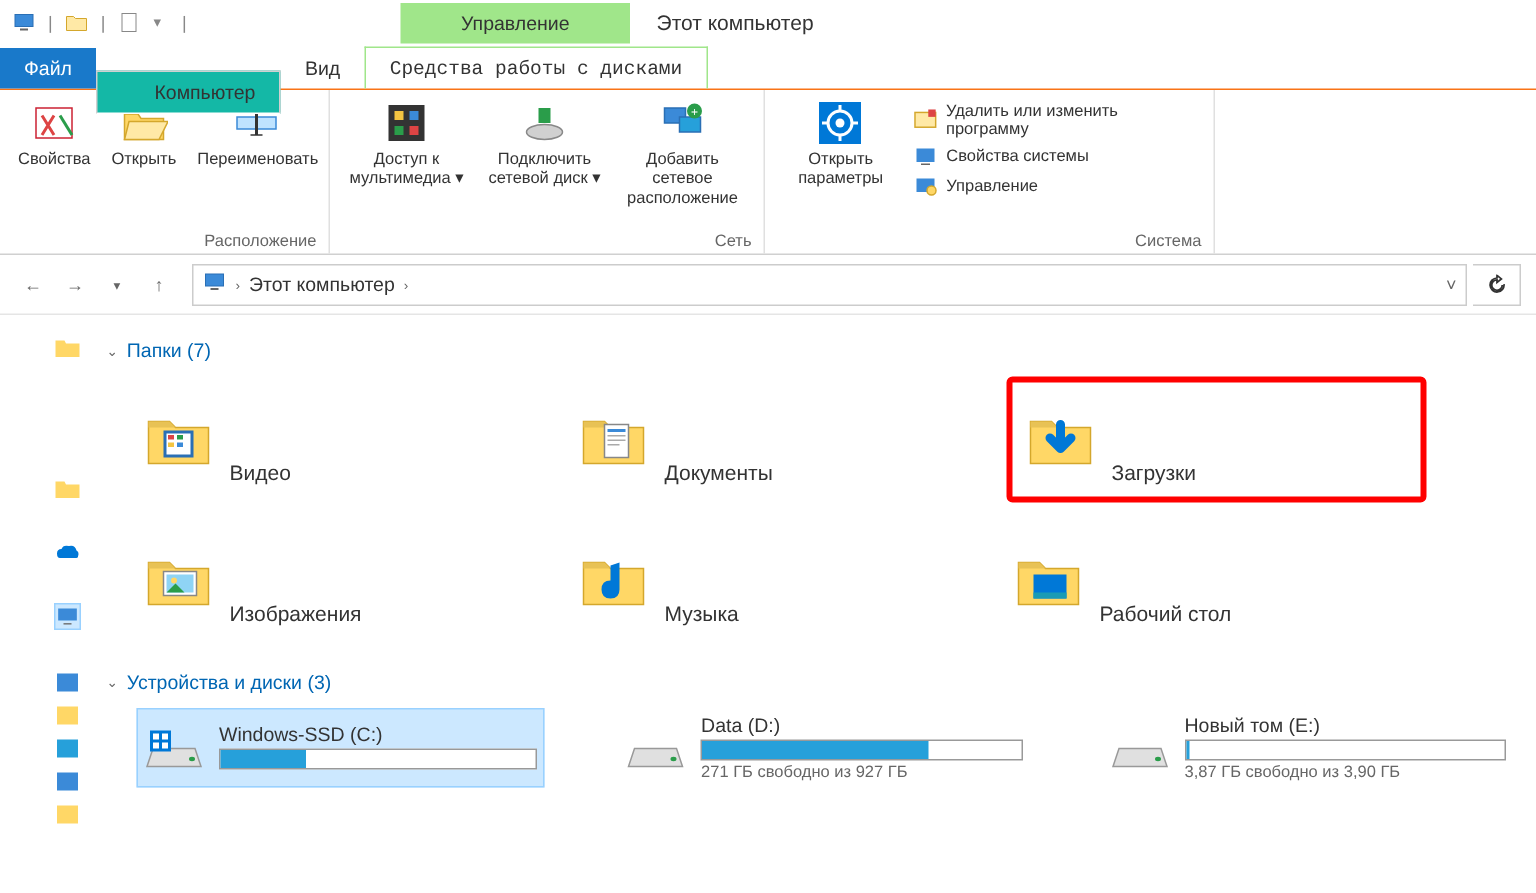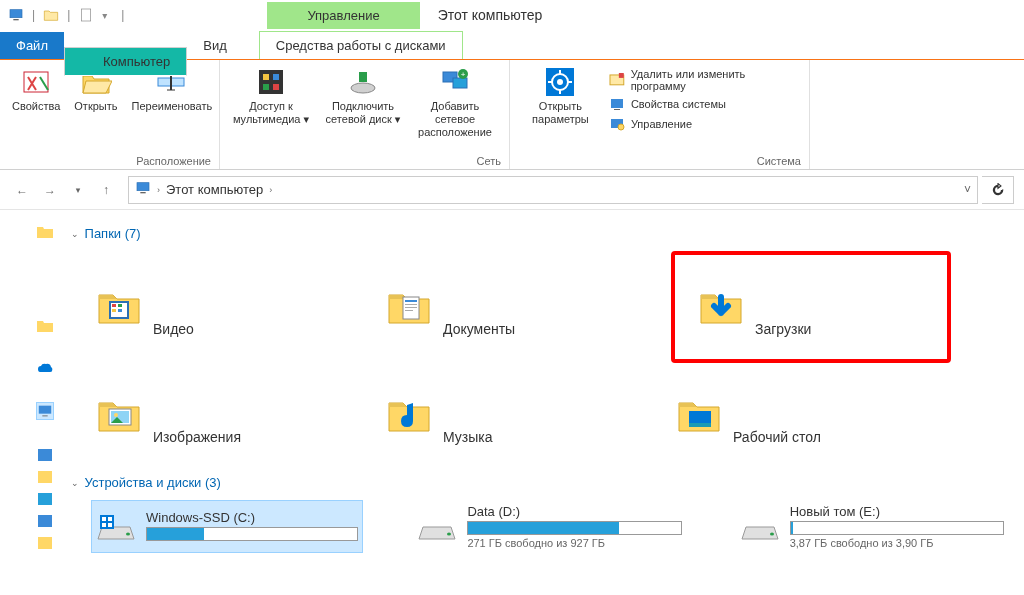--- a/index.html
+++ b/index.html
@@ -47,21 +47,21 @@
 .rail-item { position: absolute; left: 36px; width: 18px; height: 18px; }
 .content { flex: 1; padding: 10px 16px; overflow: auto; }
 
 .section-hdr { display: flex; align-items: center; gap: 6px; color: #0066b3; font-size: 13px; padding: 6px 0; cursor: pointer; }
 .section-hdr .chev { font-size: 9px; color: #666; }
 
 .folder-grid { display: flex; flex-wrap: wrap; gap: 18px 10px; padding: 4px 0 20px 20px; }
 .folder-item { width: 280px; display: flex; align-items: center; gap: 10px; cursor: pointer; padding: 4px; }
 .folder-item .big-folder { width: 48px; height: 48px; position: relative; }
 .folder-item .label { font-size: 14px; margin-top: 44px; }
-.folder-item.highlighted { border: 4px solid #ff0000; border-radius: 4px; padding: 22px; }
+.folder-item.highlighted { border: 4px solid #ff0000; border-radius: 4px; padding: 8px; }
 
 .drives { padding: 4px 0 20px 20px; display: flex; gap: 50px; }
 .drive-item { width: 280px; display: flex; align-items: center; gap: 10px; cursor: pointer; padding: 4px; }
 .drive-item.sel { background: #cce8ff; border: 1px solid #99d1ff; }
 .drive-icon { width: 40px; height: 40px; display: flex; align-items: center; justify-content: center; }
 .drive-info { flex: 1; }
 .drive-name { font-size: 13px; margin-bottom: 2px; }
 .drive-bar { height: 14px; border: 1px solid #999; background: #fff; margin-bottom: 2px; position: relative; }
 .drive-fill { height: 100%; background: #26a0da; }
 .drive-text { font-size: 11px; color: #666; }
@@ -98,21 +98,21 @@
     <span style="color:#888;margin-left:6px;">|</span>
   </div>
   <div class="manage-tab">Управление</div>
   <div class="title-text">Этот компьютер</div>
 </div>
 
 <div class="menu-tabs">
   <div class="menu-tab blue">Файл</div>
   <div class="menu-tab active">Компьютер</div>
   <div class="menu-tab">Вид</div>
-  <div class="menu-tab green" style="margin-left:16px;">Средства работы с дисками</div>
+  <div class="menu-tab green" style="margin-left:0;font-family:Liberation Mono, monospace;">Средства работы с дисками</div>
 </div>
 
 <div class="ribbon">
   <div class="ribbon-group" style="width:220px;">
     <div class="ribbon-group-items">
       <div class="ribbon-btn">
         <div class="icon-lg">
             <svg viewBox="0 0 32 32">
               <rect x="4" y="6" width="24" height="20" fill="#fff" stroke="#c23"></rect>
               <path d="M8 11 L16 24 M16 11 L8 24" stroke="#d44" stroke-width="2"></path>

